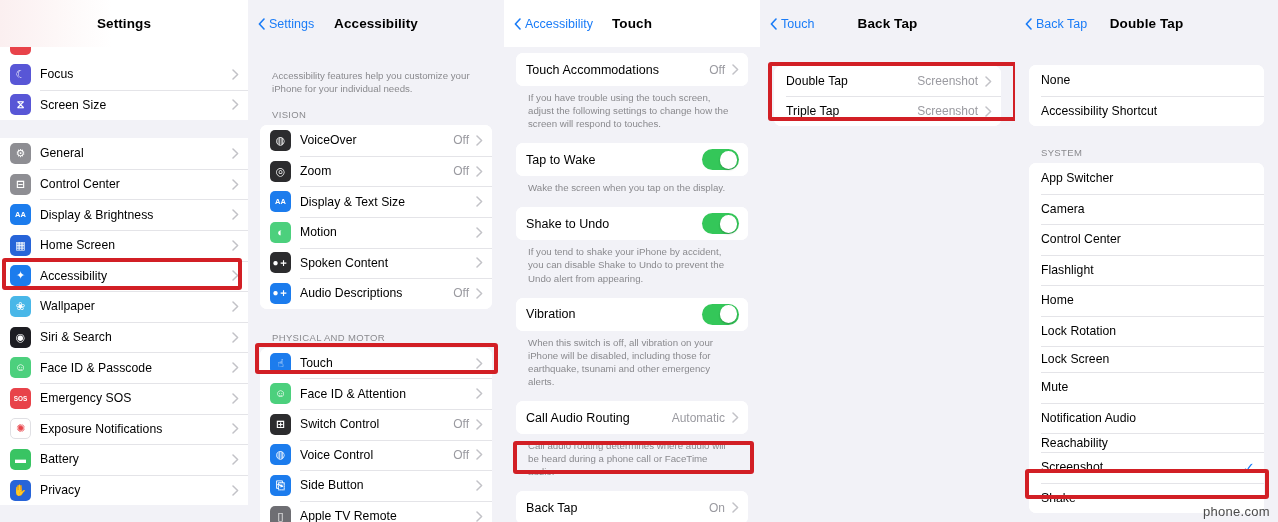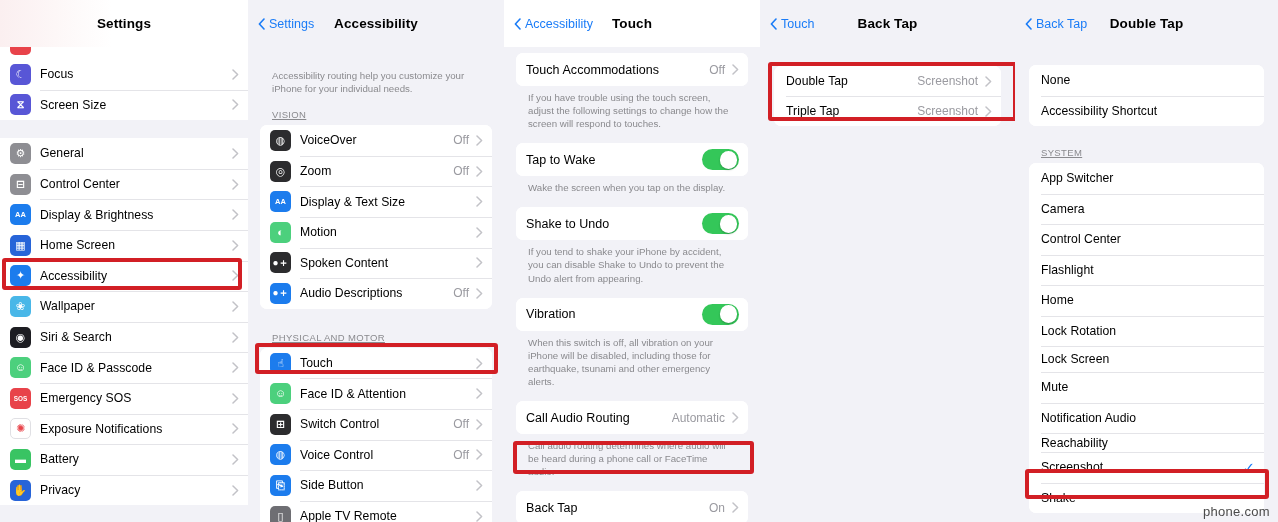--- a/index.html
+++ b/index.html
@@ -41,21 +41,21 @@
          display:flex; align-items:center; justify-content:center;
          color:#fff; font-size:9px; font-weight:bold; overflow:hidden; }
   .label { flex:1 1 auto; font-size:12.2px; color:#000; white-space:nowrap;
            overflow:hidden; text-overflow:ellipsis; letter-spacing:.05px; }
   .value { font-size:12px; color:#9a9aa0; margin-right:7px; white-space:nowrap; }
   .chev { width:7px; height:11px; flex:0 0 7px; }
   .chev svg { display:block; }
   .check { color:#1a7cf7; font-size:15px; font-weight:bold; line-height:1; }
 
   .sechead { font-size:9.5px; color:#8a8a8e; letter-spacing:.35px;
-             padding:0 0 5px 12px; text-transform:uppercase;text-decoration:underline; }
+             padding:0 0 5px 12px; text-transform:uppercase; }
   .footnote { font-size:9.7px; color:#8a8a8e; line-height:1.35; padding:5px 12px 0 12px; }
   .intro { font-size:9.7px; color:#8a8a8e; line-height:1.35; padding:0 12px; }
 
   
   .toggle { width:37px; height:21px; border-radius:11px; background:#34c759;
             position:relative; flex:0 0 37px; }
   .toggle .knob { position:absolute; top:1.6px; left:17.5px; width:17.8px; height:17.8px;
                   border-radius:50%; background:#fff; box-shadow:0 1px 2px rgba(0,0,0,.25); }
 
   
@@ -263,21 +263,21 @@
       <span class="nav-back">
         <svg width="7" height="12" viewBox="0 0 7 12">
             <path d="M6 1 L1.4 6 L6 11" fill="none" stroke="#1a7cf7" stroke-width="1.6" stroke-linecap="round" stroke-linejoin="round"></path>
           </svg>
         <span>Settings</span>
       </span>
       <span class="nav-title">Accessibility</span>
     </div>
     <div class="content" id="p2-body">
         <div style="height:22px"></div>
-        <div class="intro">Accessibility routing help you customize your iPhone for your individual needs.</div>
+        <div class="intro">Accessibility features help you customize your iPhone for your individual needs.</div>
         <div style="height:14px"></div>
         <div class="sechead">VISION</div>
         <div class="group">
           <div class="row">
             <span class="ico" style="background:#2c2c2e;">
               <span class="g">◍</span>
             </span>
             <span class="label">VoiceOver</span>
             <span class="value">Off</span>
             <span class="chev">

